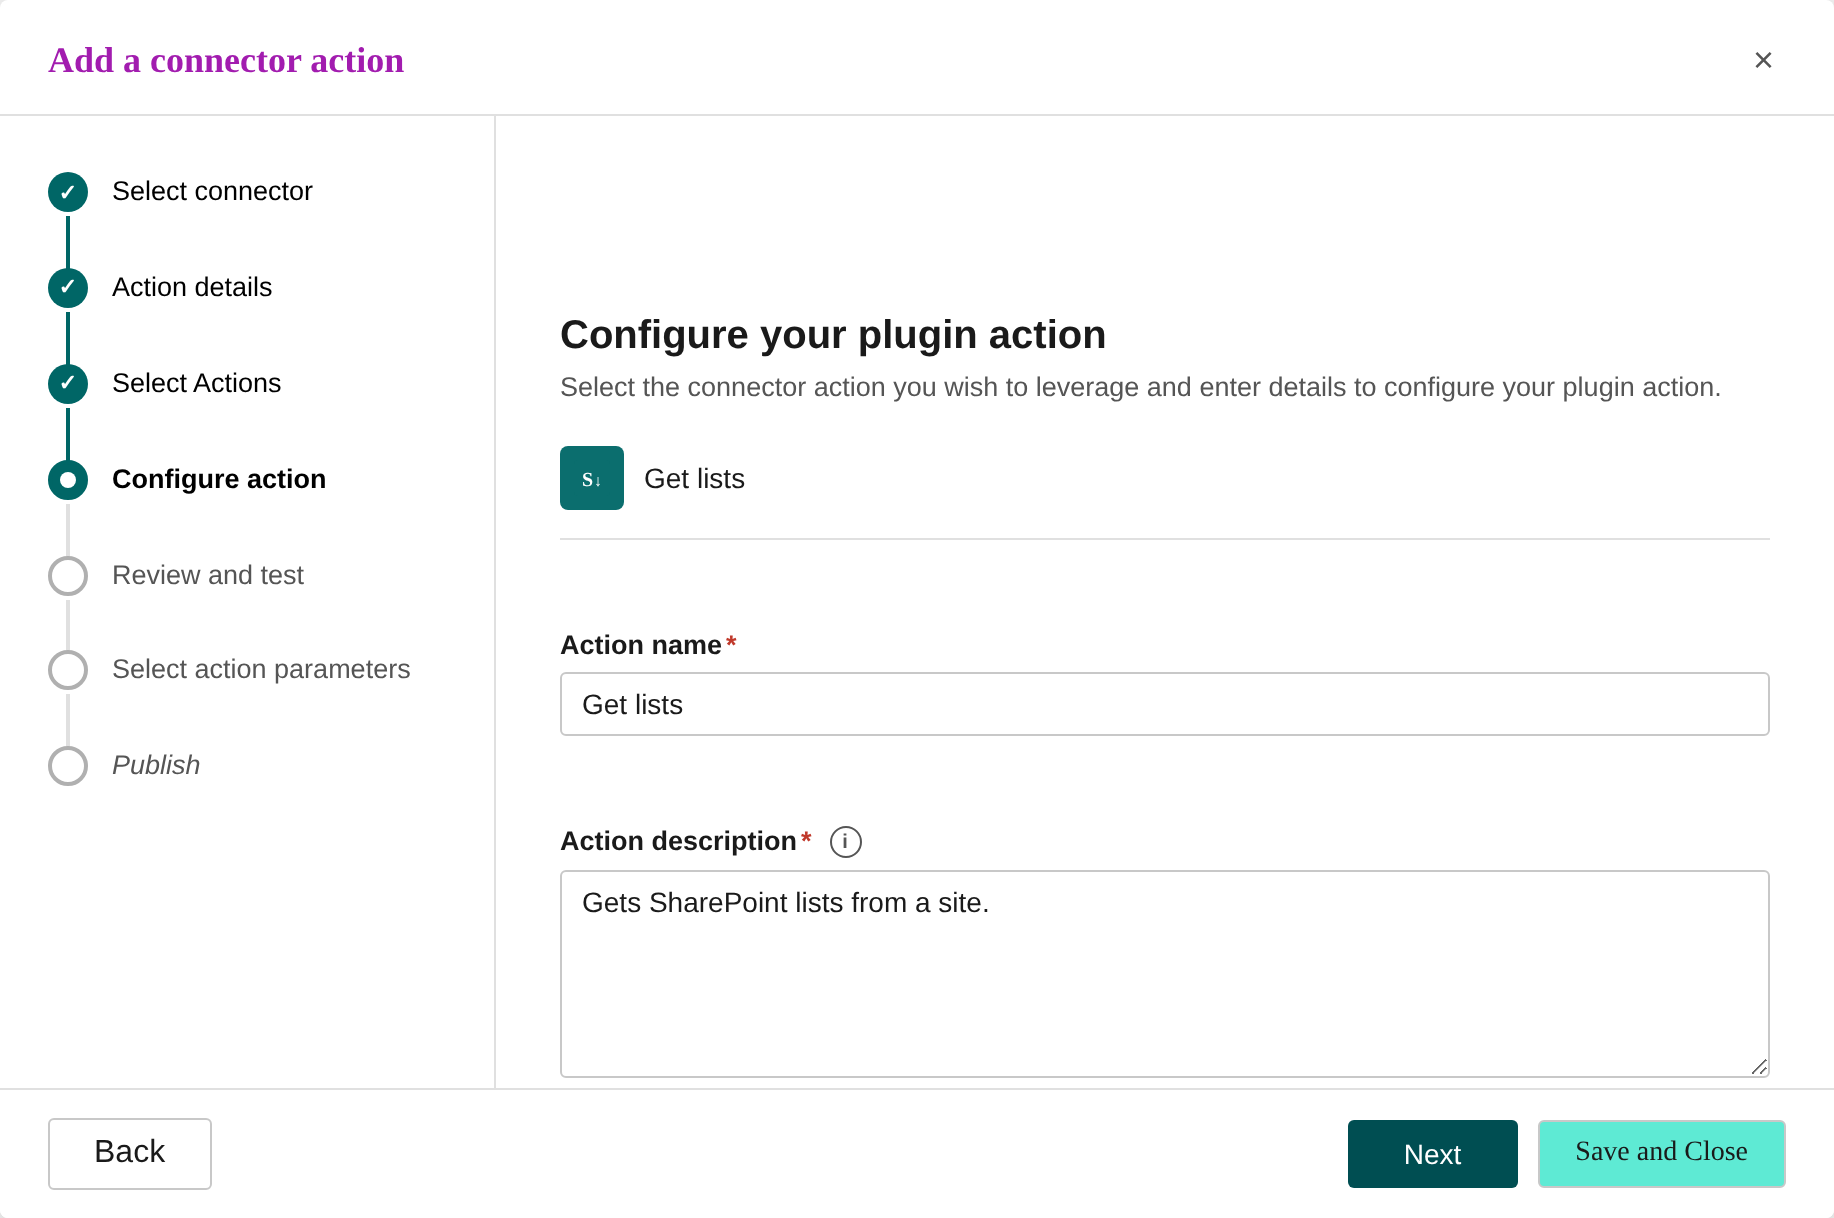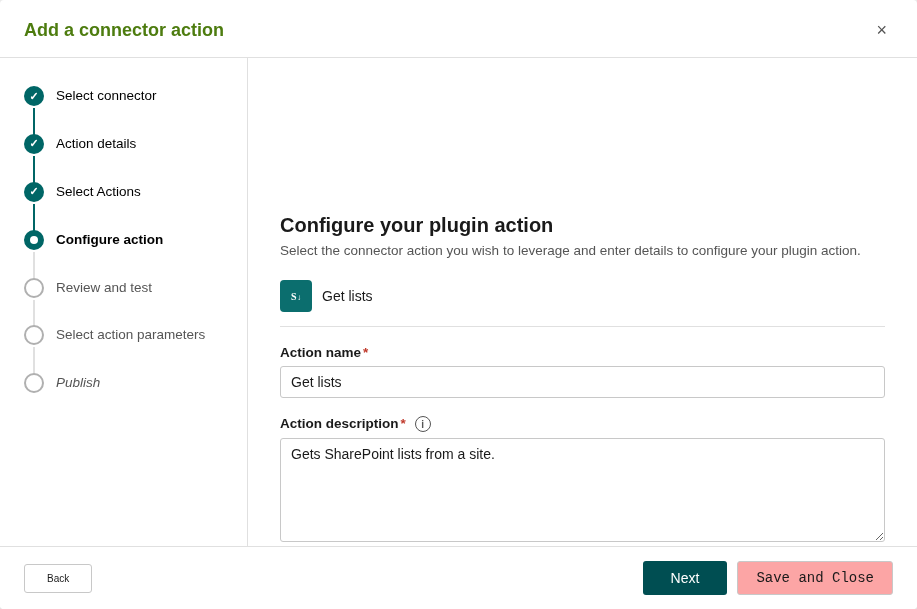--- a/index.html
+++ b/index.html
@@ -25,21 +25,22 @@
       display: flex;
       align-items: center;
       justify-content: space-between;
       padding: 18px 24px 14px 24px;
       border-bottom: 1px solid #e0e0e0;
       flex-shrink: 0;
     }
     .modal-title {
       font-size: 18px;
       font-weight: 600;
-      color: #4d7c0f;
+      color: #a21caf;
+      font-family: Liberation Serif, serif;
     }
     .close-btn {
       background: none;
       border: none;
       cursor: pointer;
       font-size: 18px;
       color: #555;
       padding: 2px 6px;
       border-radius: 2px;
     }
@@ -100,20 +101,21 @@
     }
     .action-icon-label {
       font-size: 14px;
       color: #1a1a1a;
     }
     .field-label {
       font-size: 13.5px;
       font-weight: 600;
       color: #1a1a1a;
       margin-bottom: 6px;
+      margin-top: 27px;
     }
     .required-star {
       color: #c0392b;
       margin-left: 2px;
     }
     .field-input {
       width: 100%;
       padding: 7px 10px;
       border: 1px solid #c8c8c8;
       border-radius: 3px;
@@ -157,49 +159,49 @@
       padding: 14px 24px;
       border-top: 1px solid #e0e0e0;
       flex-shrink: 0;
       background: #fff;
     }
     .btn-back {
       background: #fff;
       border: 1px solid #c8c8c8;
       border-radius: 3px;
       padding: 8px 22px;
-      font-size: 10px;
+      font-size: 16px;
       color: #1a1a1a;
       cursor: pointer;
       font-family: inherit;
     }
     .footer-right {
       display: flex;
       gap: 10px;
     }
     .btn-next {
       background: #004e52;
       border: none;
       border-radius: 3px;
       padding: 8px 28px;
       font-size: 14px;
       color: #fff;
       cursor: pointer;
       font-family: inherit;
       font-weight: 500;
     }
     .btn-save-close {
-      background: #fca5a5;
+      background: #5eead4;
       border: 1px solid #c8c8c8;
       border-radius: 3px;
       padding: 8px 18px;
       font-size: 14px;
       color: #1a1a1a;
       cursor: pointer;
-      font-family: Liberation Mono, monospace;
+      font-family: Liberation Serif, serif;
     }
 
     
     .stepper {
       padding: 0;
       list-style: none;
     }
     .stepper-item {
       display: flex;
       position: relative;

